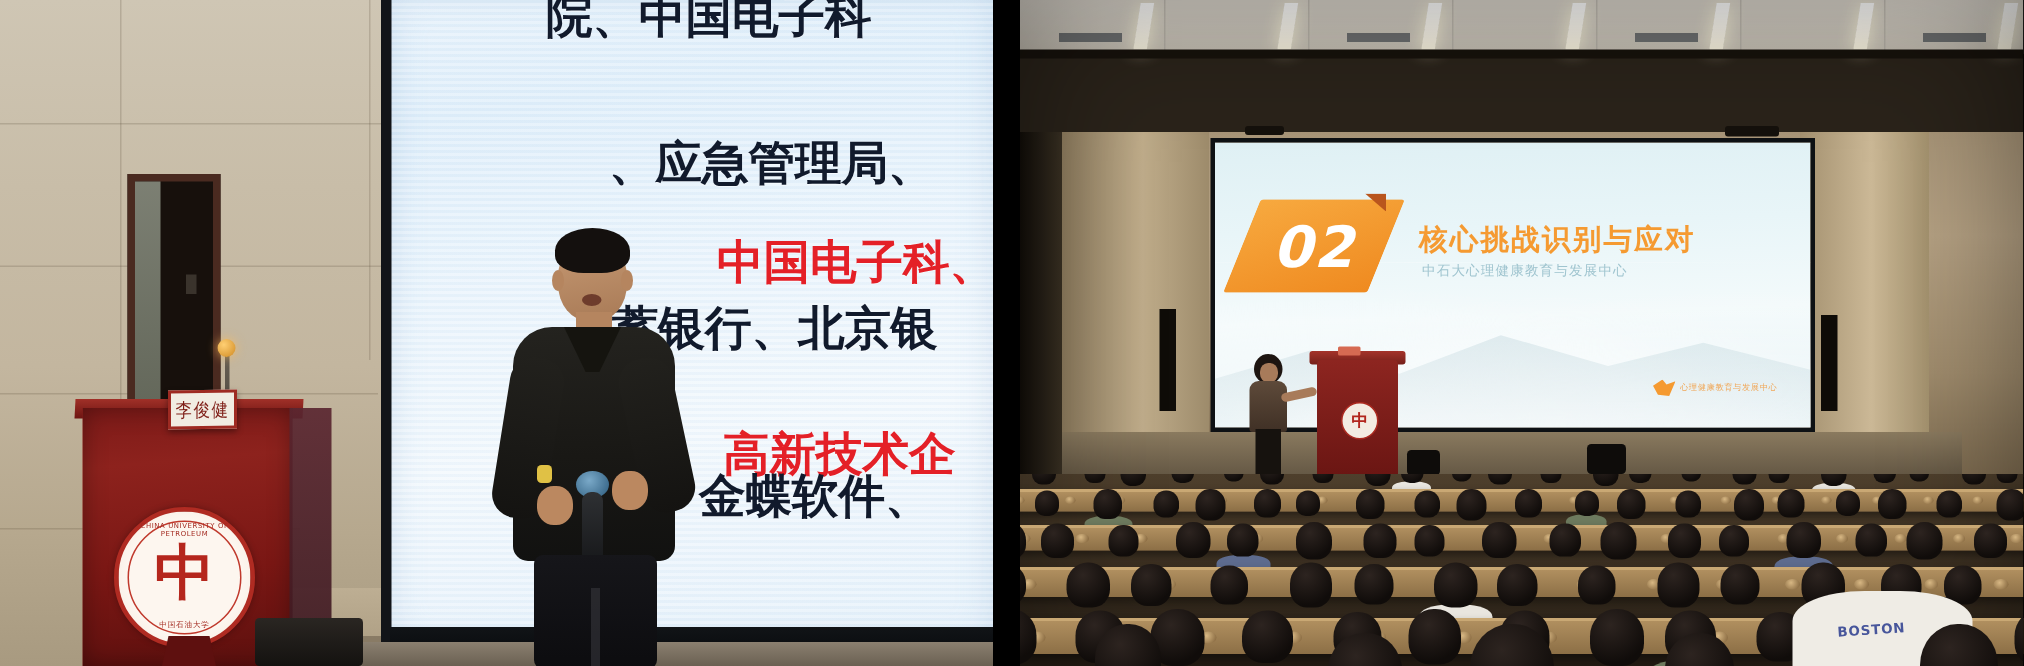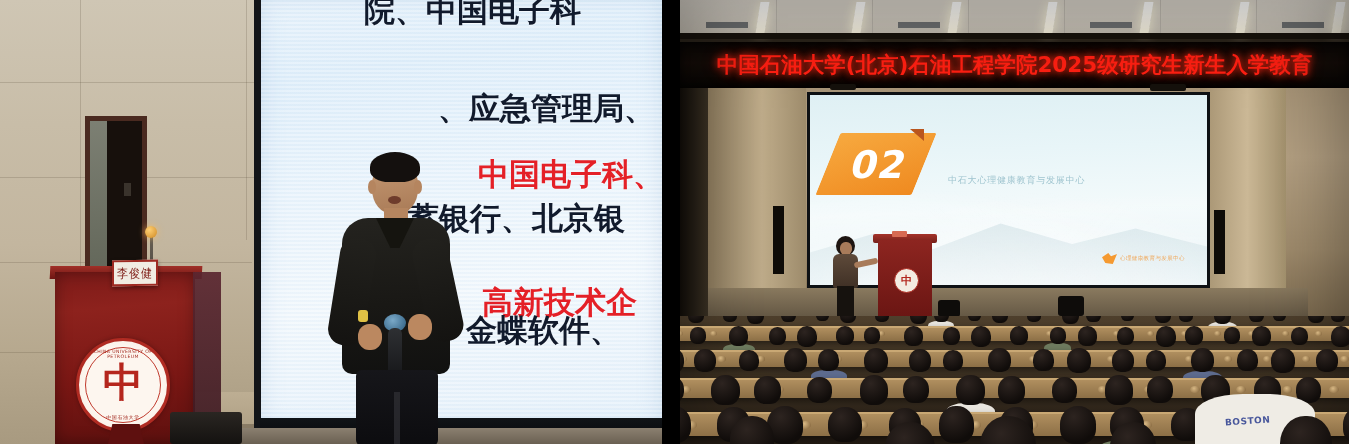--- a/index.html
+++ b/index.html
@@ -242,21 +242,21 @@
 
     <div class="mic-stand"></div>
     <div class="mic-head"></div>
 
     <div class="floor"></div>
     <div class="floor-edge"></div>
 
     <div class="screen-l">
       <div class="sl-lines">
         <div class="sl black" style="left:104px;top:-4px;font-size:31px;">院、中国电子科</div>
-        <div class="sl black" style="left:146px;top:94px;font-size:31px;margin-left:32px;">、应急管理局、</div>
+        <div class="sl black" style="left:146px;top:94px;font-size:31px;">、应急管理局、</div>
         <div class="sl red" style="left:218px;top:160px;font-size:31px;">中国电子科、</div>
         <div class="sl black" style="left:148px;top:204px;font-size:31px;">蓄银行、北京银</div>
         <div class="sl red" style="left:222px;top:288px;font-size:31px;">高新技术企</div>
         <div class="sl black" style="left:144px;top:316px;font-size:31px;">易、金蝶软件、</div>
       </div>
     </div>
     <div class="screen-l-frame"></div>
     <div class="screen-l-bottom"></div>
 
     <div class="stage-front"></div>
@@ -318,40 +318,38 @@
         <div class="ceil-strip" style="left: 462px;"></div>
         <div class="ceil-vent" style="left: 410px;"></div>
         <div class="ceil-panel" style="left: 480px; width: 96px;"></div>
         <div class="ceil-strip" style="left: 558px;"></div>
         <div class="ceil-panel" style="left: 576px; width: 96px;"></div>
         <div class="ceil-strip" style="left: 654px;"></div>
         <div class="ceil-vent" style="left: 602px;"></div>
       </div>
     <div class="ceil-dark"></div>
 
-    <div class="banner">
-      <span class="banner-text">中国石油大学(北京)石油工程学院2025级研究生新生入学教育</span>
-    </div>
 
     <div class="hall-wall"></div>
     <div class="hall-left-dark"></div>
     <div class="pillar"></div>
     <div class="pillar-slot"></div>
     <div class="pillar2"></div>
     <div class="pillar2-slot"></div>
 
     <div class="proj-mount"></div>
     <div class="proj-mount2"></div>
 
     <div class="proj-screen">
       <div class="ps-clouds"></div>
       <div class="ps-mount"></div>
       <div class="ps-para"></div>
       <div class="ps-para-fold"></div>
       <div class="ps-02">02</div>
+      <div class="ps-title">核心挑战识别与应对</div>
       <div class="ps-sub">中石大心理健康教育与发展中心</div>
       <div class="ps-logo">
         <span class="ps-logo-mark"></span>
         <span class="ps-logo-text">心理健康教育与发展中心</span>
       </div>
     </div>
 
     <div class="stage-r"></div>
     <div class="stage-r-edge"></div>
 

